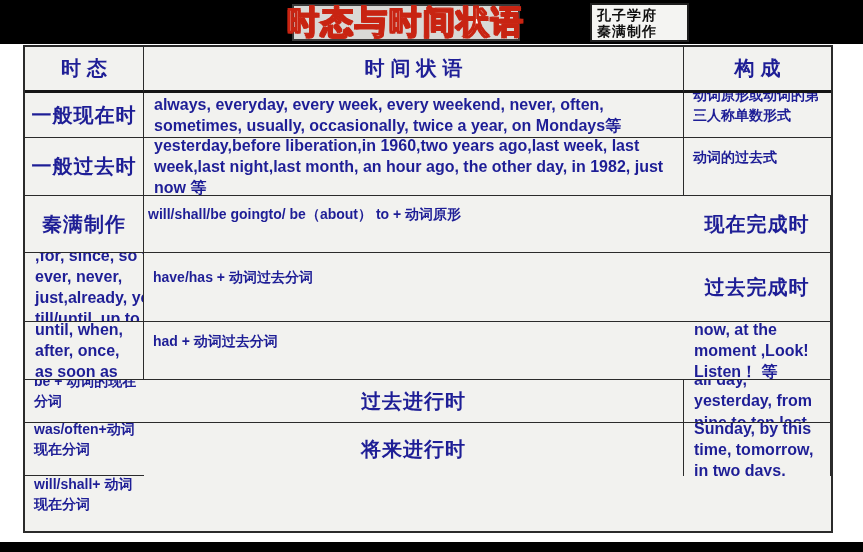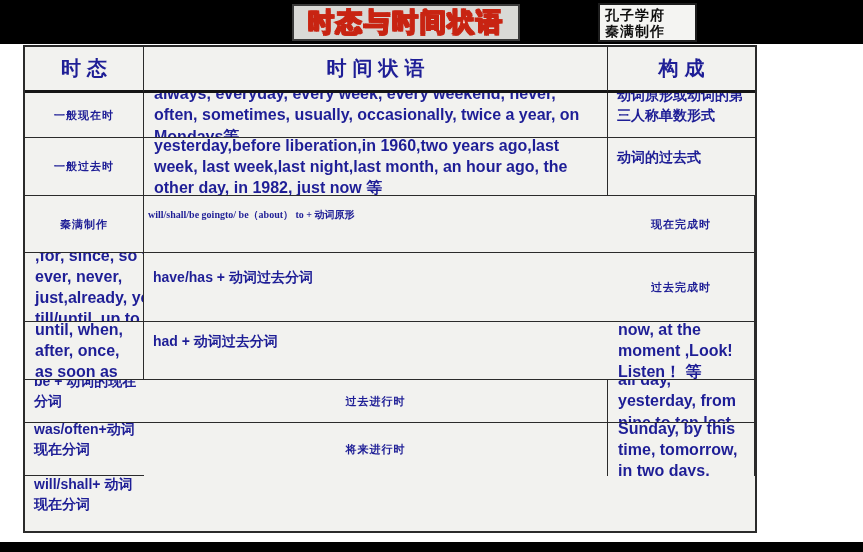--- a/index.html
+++ b/index.html
@@ -19,48 +19,47 @@
   }
   .title-box {
     position:absolute; left:292px; top:4px;
     width:228px; height:37px;
     background:#d9d9d6;
     border:2px solid #3a3a3a;
     box-sizing:border-box;
     display:flex; align-items:center; justify-content:center;
   }
   .title-text {
-    font-size:26px; font-weight:bold;
+    font-size:32px; font-weight:bold;
     letter-spacing:2px;
     color:#ffffff;
     white-space:nowrap;
     -webkit-text-stroke:1.4px #c82412;
     text-shadow:
       -1px -1px 0 #c82412, 1px -1px 0 #c82412,
       -1px  1px 0 #c82412, 1px  1px 0 #c82412;
   }
   .credit-box {
     position:absolute; left:590px; top:3px;
     width:99px; height:39px;
     background:#f4f4f2;
     border:2px solid #1d1d1d;
     box-sizing:border-box;
     display:flex; flex-direction:column; justify-content:center;
     padding-left:5px;
-    margin-left:8px;
   }
   .credit-line {
     font-size:14px; font-weight:bold;
     color:#101010; line-height:16px; letter-spacing:1px;
   }
 
   
   .grammar-table {
     position:absolute; left:23px; top:45px;
-    width:734px; height:488px;
+    width:810px; height:488px;
     box-sizing:border-box;
     background:#f2f2ef;
     border:2px solid #2b2b2b;
     display:grid;
     grid-template-columns:119px 1fr 147px;
     grid-template-rows:46px 45px 58px 57px 69px 58px 43px 53px 1fr;
   }
   .cell {
     box-sizing:border-box;
     border-right:1px solid #2b2b2b;
@@ -75,21 +74,21 @@
   .header-cell {
     justify-content:center;
     font-size:20px;
     letter-spacing:6px;
     text-indent:6px;
     border-bottom:3px solid #151515;
   }
   .tense-cell {
     justify-content:center;
     text-align:left;
-    font-size:11px;
+    font-size:20px;
     letter-spacing:1px;
   }
   .adv-cell {
     font-size:16px;
     line-height:1.32;
     padding:2px 6px 2px 10px;
   }
   .form-cell {
     font-size:14px;
     line-height:1.4;
@@ -124,21 +123,21 @@
 
   <div class="cell tense-cell">一般现在时</div>
   <div class="cell adv-cell">always, everyday, every week, every weekend, never, often, sometimes, usually, occasionally, twice a year, on Mondays等</div>
   <div class="cell form-cell last-col">动词原形或动词的第三人称单数形式</div>
 
   <div class="cell tense-cell">一般过去时</div>
   <div class="cell adv-cell">yesterday,before liberation,in 1960,two years ago,last week, last week,last night,last month,  an hour ago, the other day, in 1982, just now 等</div>
   <div class="cell form-cell last-col">动词的过去式</div>
 
   <div class="cell tense-cell">秦满制作</div>
-  <div class="cell form-cell last-col" style="font-size:10px; padding-left:4px;font-family:Liberation Serif, serif;">will/shall/be goingto/ be（about） to + 动词原形</div>
+  <div class="cell form-cell last-col" style="font-size:14px; padding-left:4px;">will/shall/be goingto/ be（about） to + 动词原形</div>
 
   <div class="cell tense-cell">现在完成时</div>
   <div class="cell adv-cell">by now,till now,up to now,up to the present,so far,recently,lately ,for, since, so far, ever, never, just,already, yet, till/until, up to now, in past years, always, recently,for,during,in 引导的时间状语</div>
   <div class="cell form-cell last-col">have/has + 动词过去分词</div>
 
   <div class="cell tense-cell">过去完成时</div>
   <div class="cell adv-cell">by the end of +过去时间， before, by, until, when, after, once, as soon as 等引导的一般过去时的句子。</div>
   <div class="cell form-cell last-col">had  + 动词过去分词</div>
 
   <div class="cell adv-cell">now, at the moment ,Look! Listen！ 等</div>

